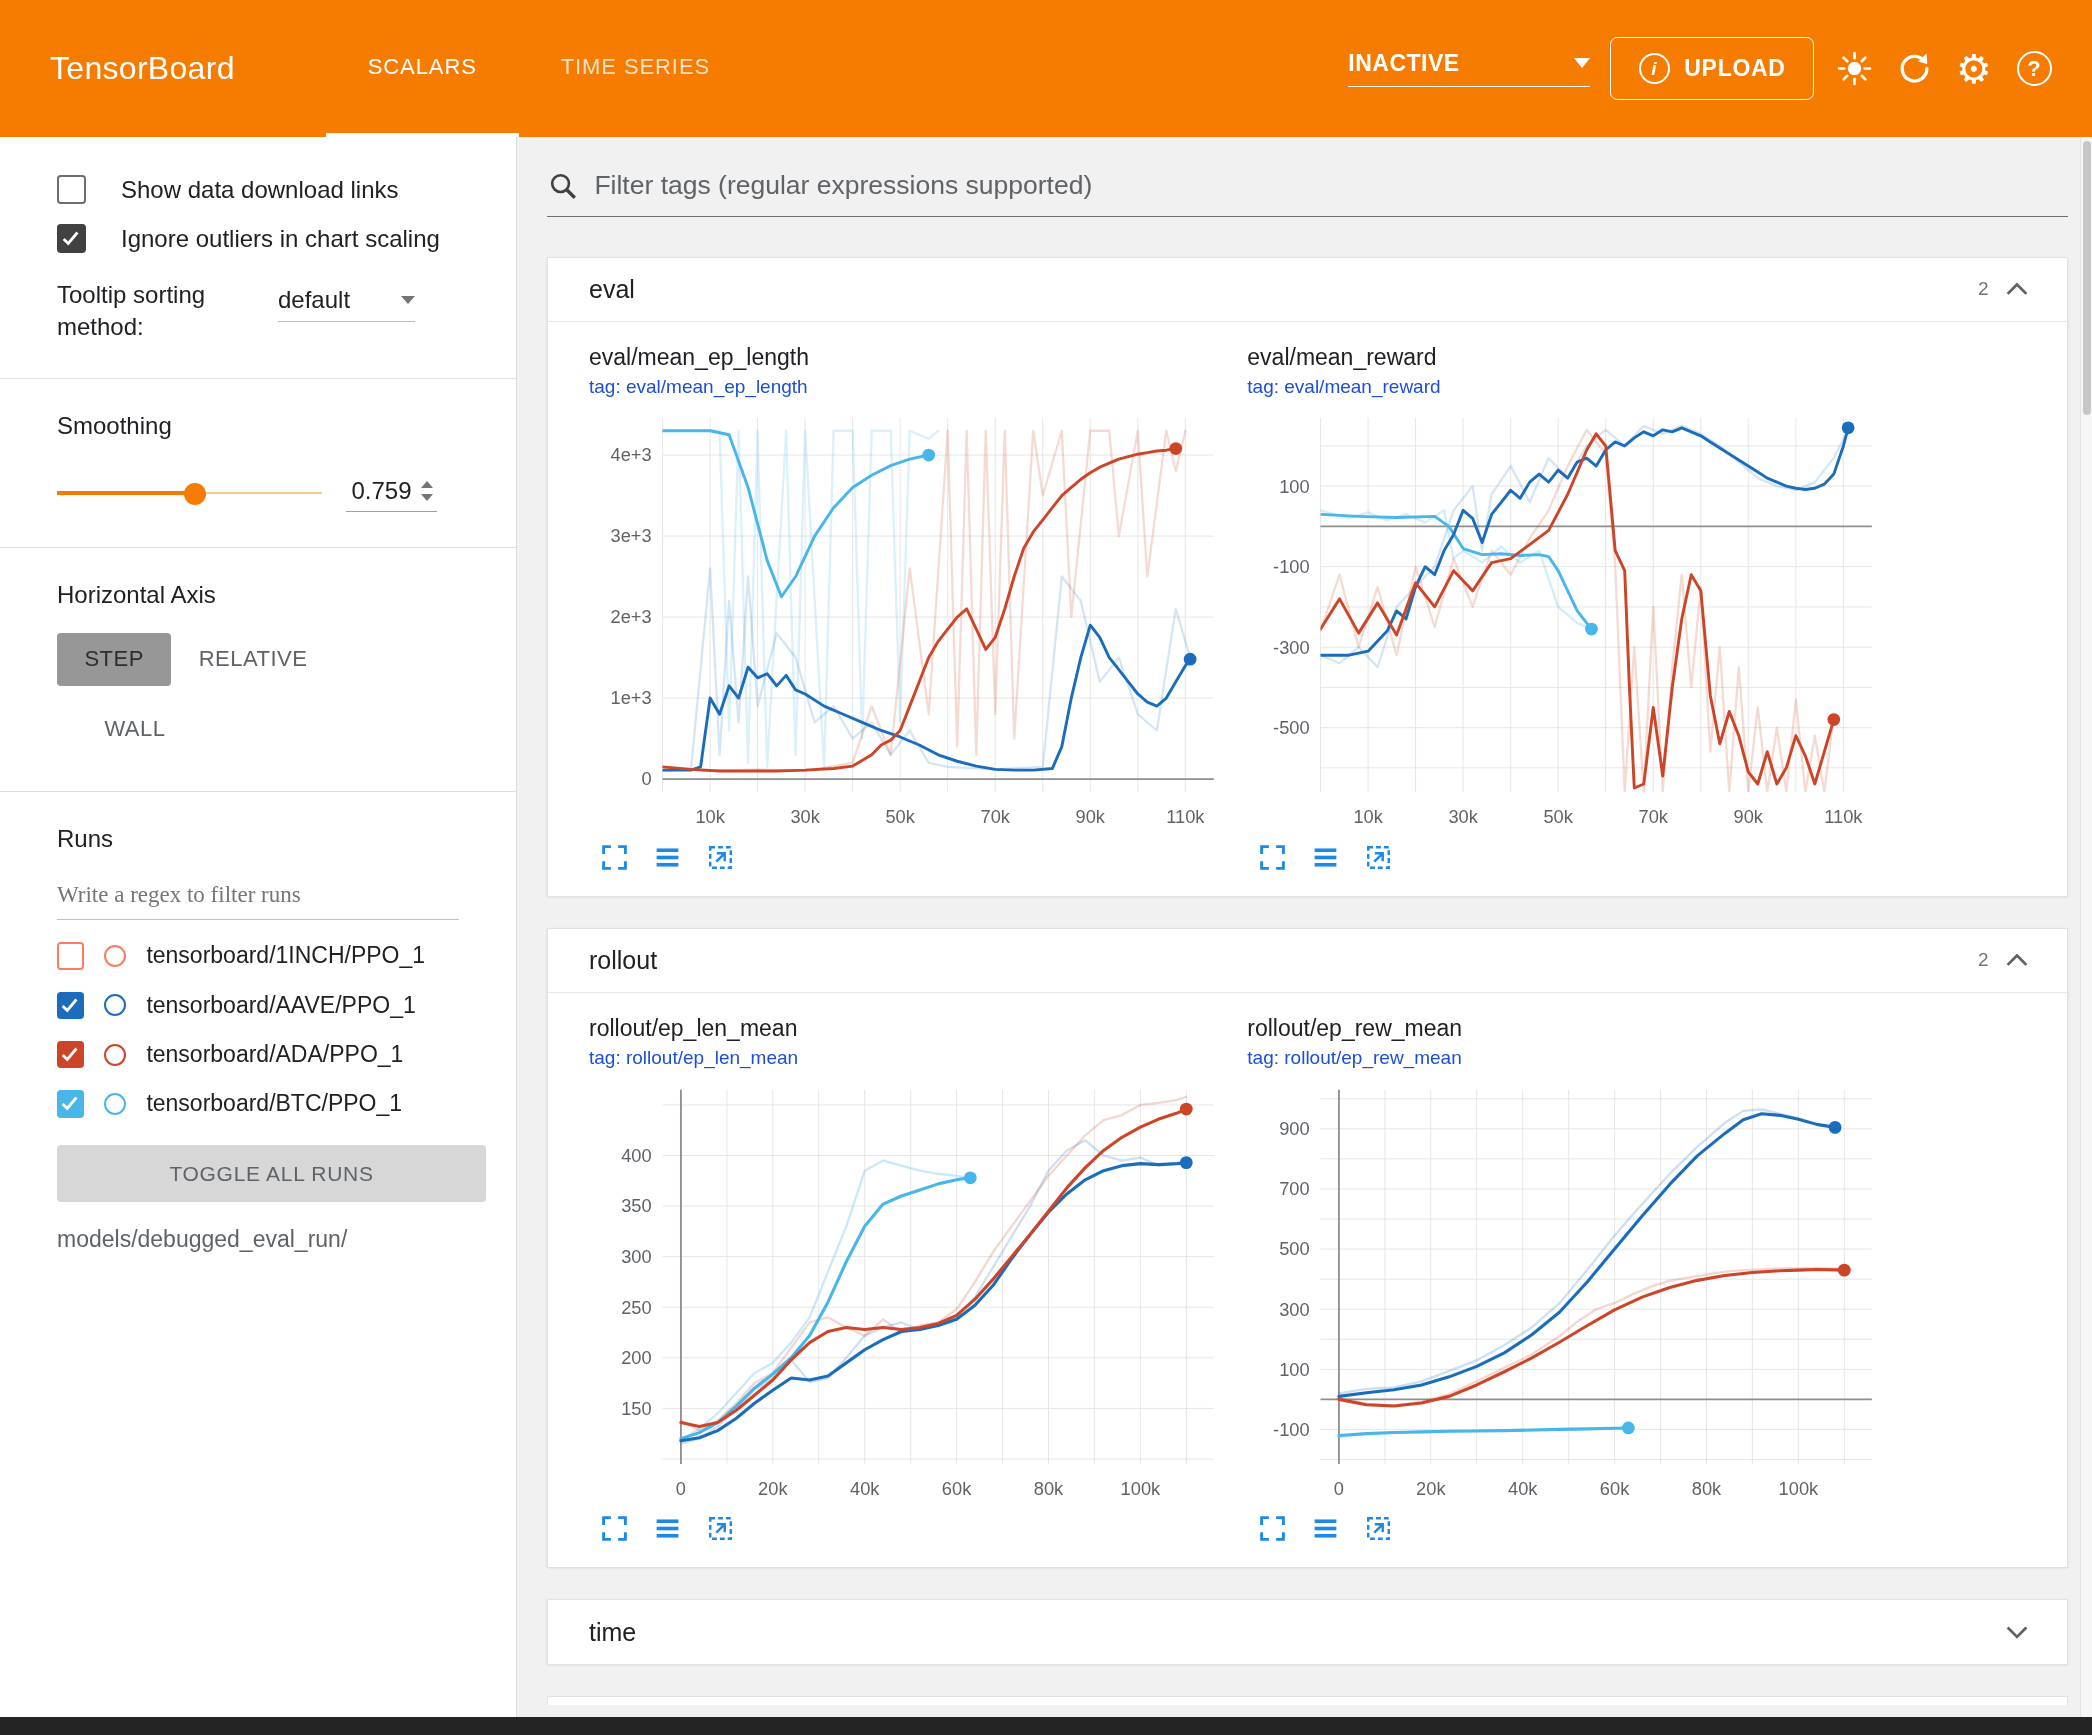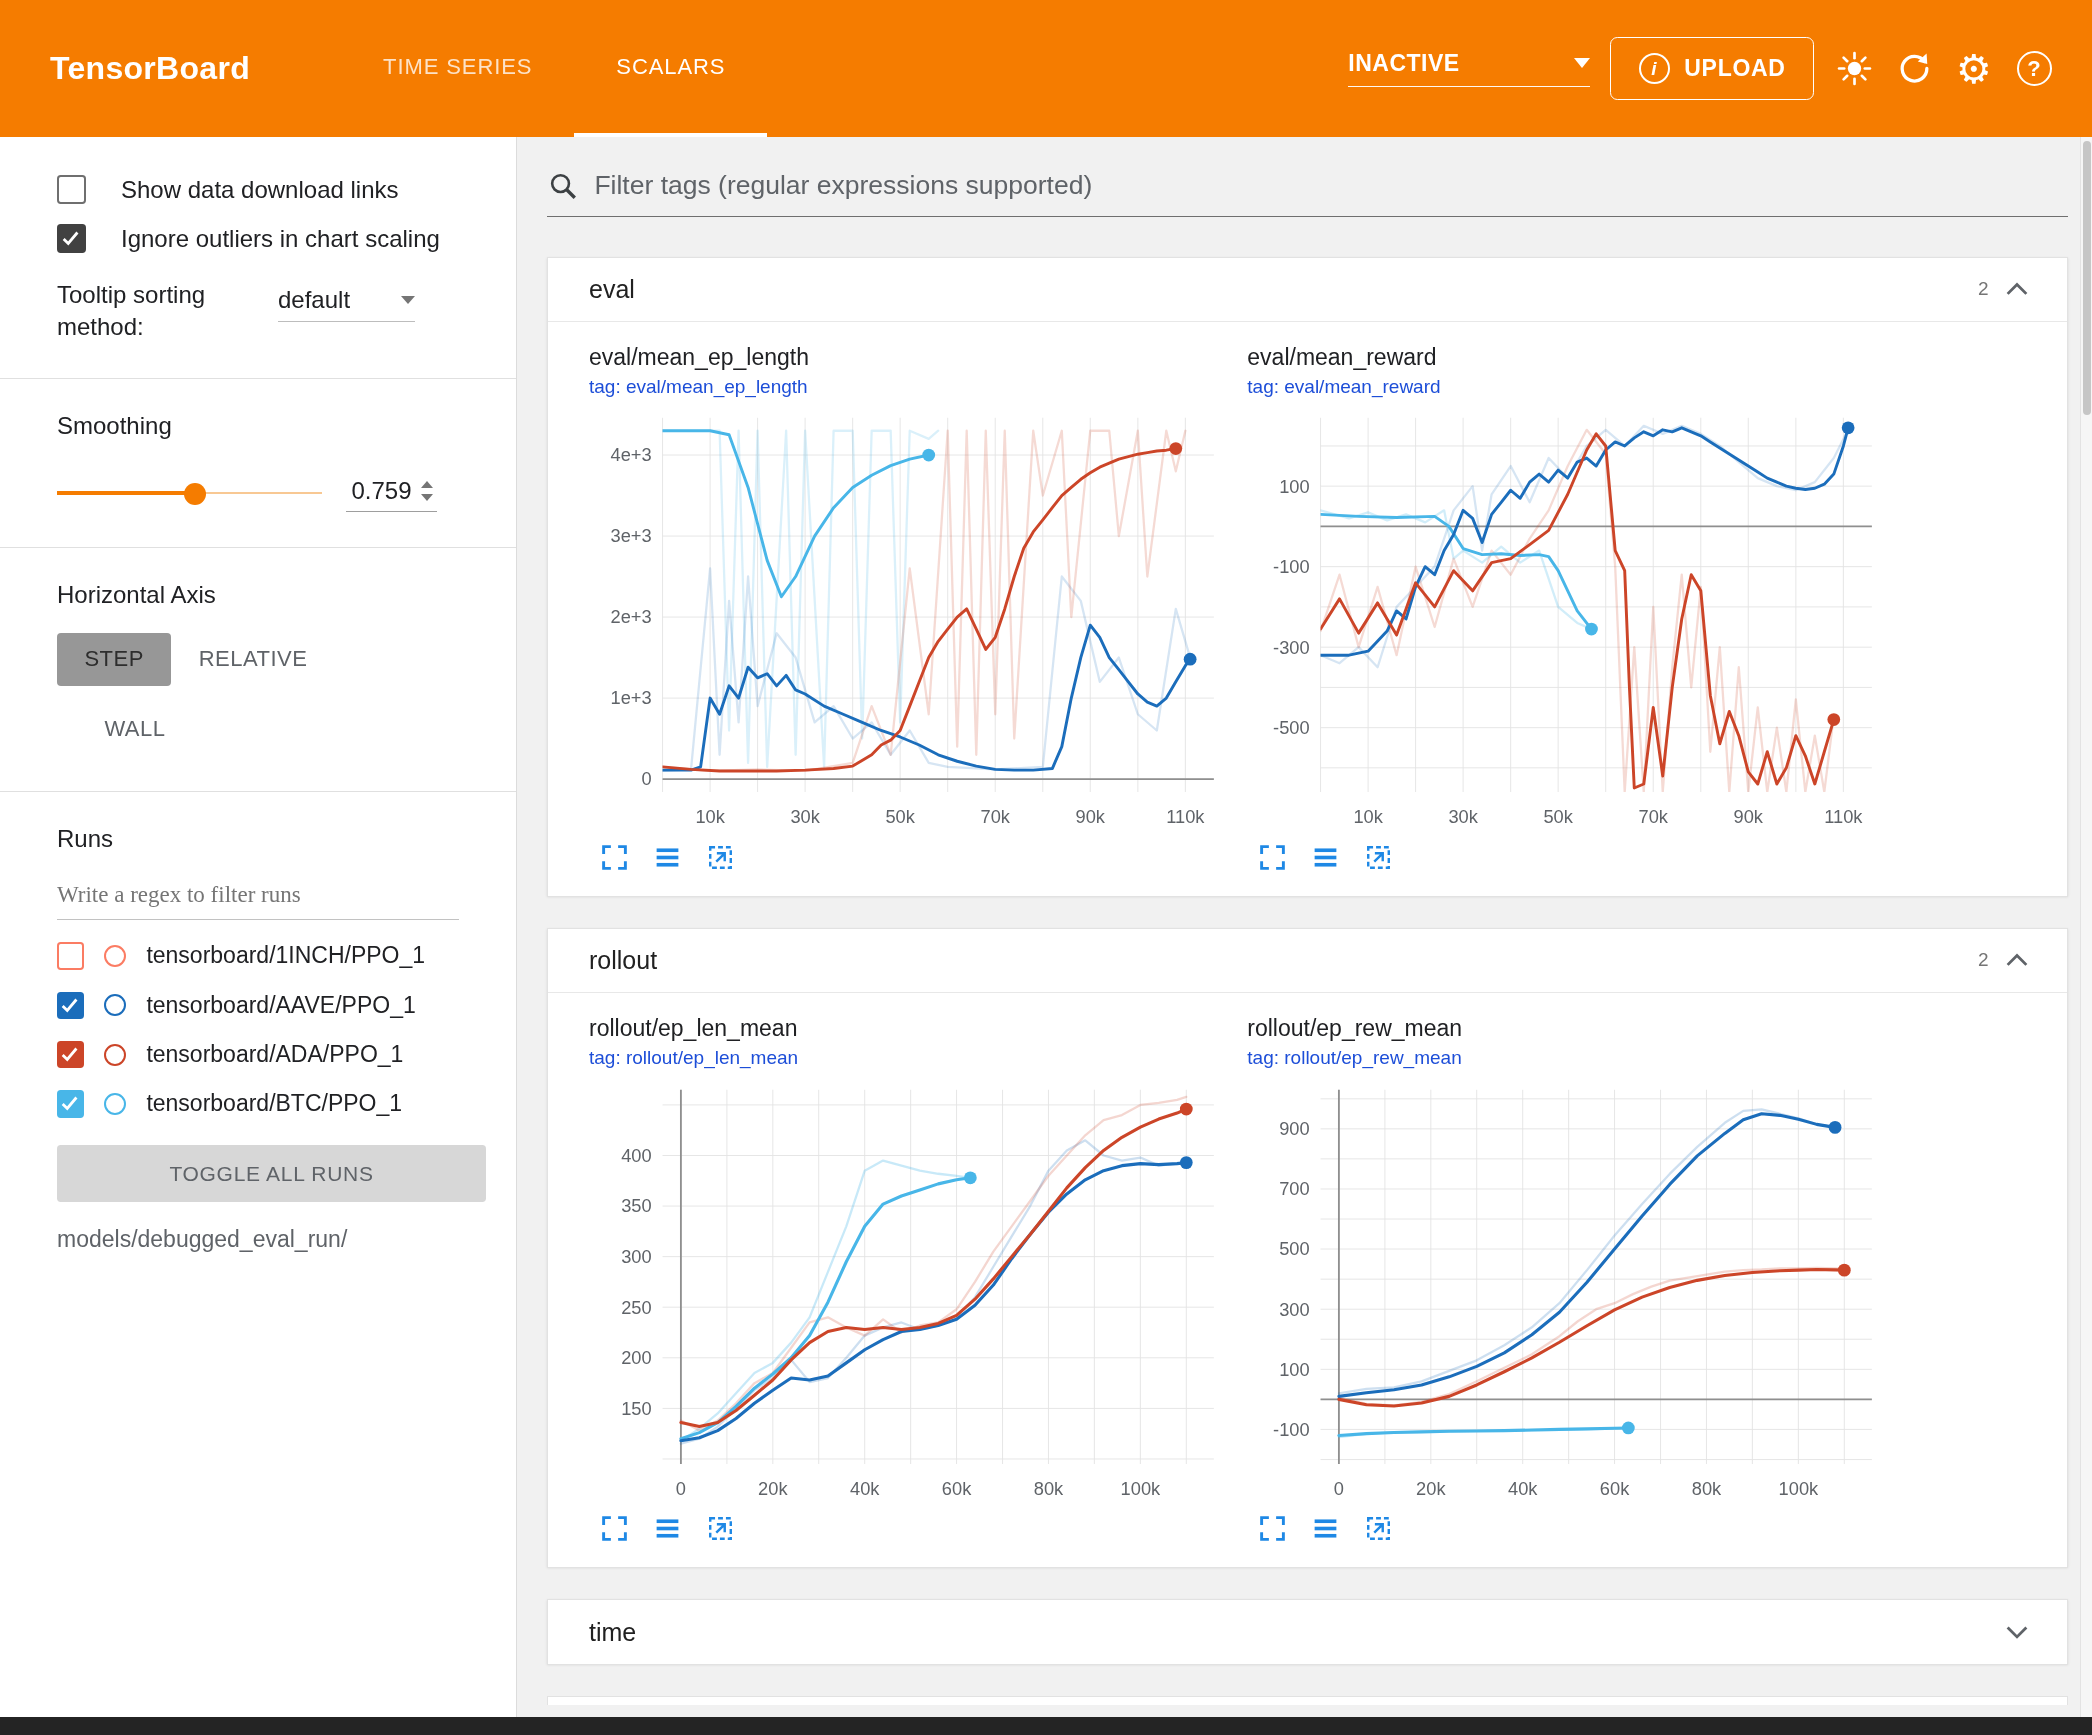--- a/index.html
+++ b/index.html
@@ -2,21 +2,21 @@
 <html style="font-size:14.6px"><head>
 <meta charset="utf-8">
 <style>
   * { box-sizing: border-box; margin: 0; padding: 0; }
   html,body { width:2092px; height:1735px; }
   body { font-family:"Liberation Sans","DejaVu Sans",sans-serif; background:#f1f1f1; overflow:hidden; }
   .app { position:relative; width:2092px; height:1735px; overflow:hidden; }
 
   
   .header { position:absolute; top:0; left:0; right:0; height:137px; background:#f57c00; display:flex; align-items:center; z-index:20; }
-  .logo { color:#fff; font-size:32px; font-weight:700; margin-left:50px; letter-spacing:0.3px; }
+  .logo { color:#fff; font-size:32px; font-weight:400; margin-left:50px; letter-spacing:0.3px; }
   .tabs { display:flex; height:100%; margin-left:91px; }
   .tab { display:flex; align-items:center; padding:0 42px; height:100%; color:rgba(255,255,255,.78); font-size:22px; letter-spacing:0.9px; font-weight:500; cursor:pointer; border-bottom:4.6px solid transparent; }
   .tab.active { color:#fff; border-bottom:4.6px solid #fff; }
   .header-right { margin-left:auto; display:flex; align-items:center; gap:20px; margin-right:38px; }
   .status-dd { display:flex; align-items:center; justify-content:space-between; width:242px; border-bottom:1.8px solid rgba(255,255,255,.95); padding-bottom:9.1px; color:#fff; font-size:23px; font-weight:700; letter-spacing:0.5px; cursor:pointer; }
   .dd-caret { width:0; height:0; border-left:8.2px solid transparent; border-right:8.2px solid transparent; border-top:10px solid #fff; }
   .upload-btn { display:flex; align-items:center; gap:14.6px; border:1.8px solid #fff; border-radius:7.3px; padding:14.6px 27.4px; color:#fff; font-size:23px; font-weight:600; letter-spacing:0.7px; cursor:pointer; }
   .info-circle { width:31px; height:31px; border:2.7px solid #fff; border-radius:50%; display:flex; align-items:center; justify-content:center; font-size:19px; font-weight:700; font-style:italic; }
   .hicon { width:40px; height:40px; display:flex; align-items:center; justify-content:center; cursor:pointer; color:#fff; }
   .gear-glyph { font-size:40px; line-height:40px; color:#fff; }
@@ -89,22 +89,22 @@
   .bottom-strip { position:absolute; left:0; right:0; bottom:0; height:18.3px; background:#242424; z-index:40; }
 </style>
 </head>
 <body>
 
 <div class="app">
 
   <div class="header" style="background: rgb(245, 124, 0);">
     <div class="logo">TensorBoard</div>
     <div class="tabs">
+      <div class="tab active">SCALARS</div>
       <div class="tab">TIME SERIES</div>
-      <div class="tab active">SCALARS</div>
     </div>
     <div class="header-right">
       <div class="status-dd">
         <span>INACTIVE</span>
         <span class="dd-caret"></span>
       </div>
       <div class="upload-btn">
         <span class="info-circle">i</span>
         <span>UPLOAD</span>
       </div>

